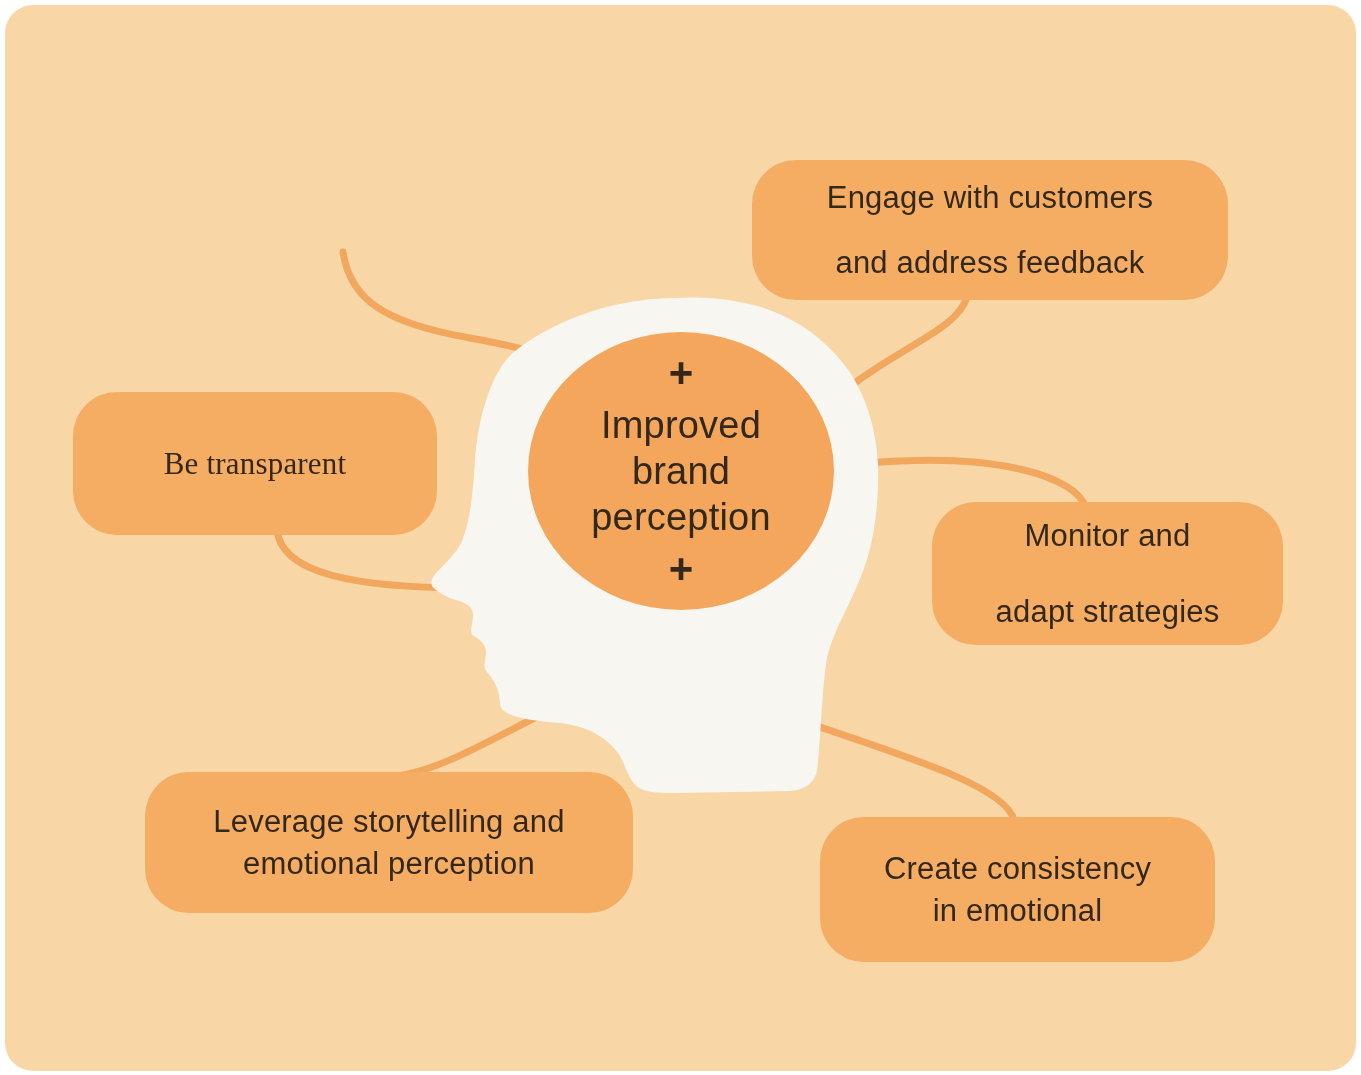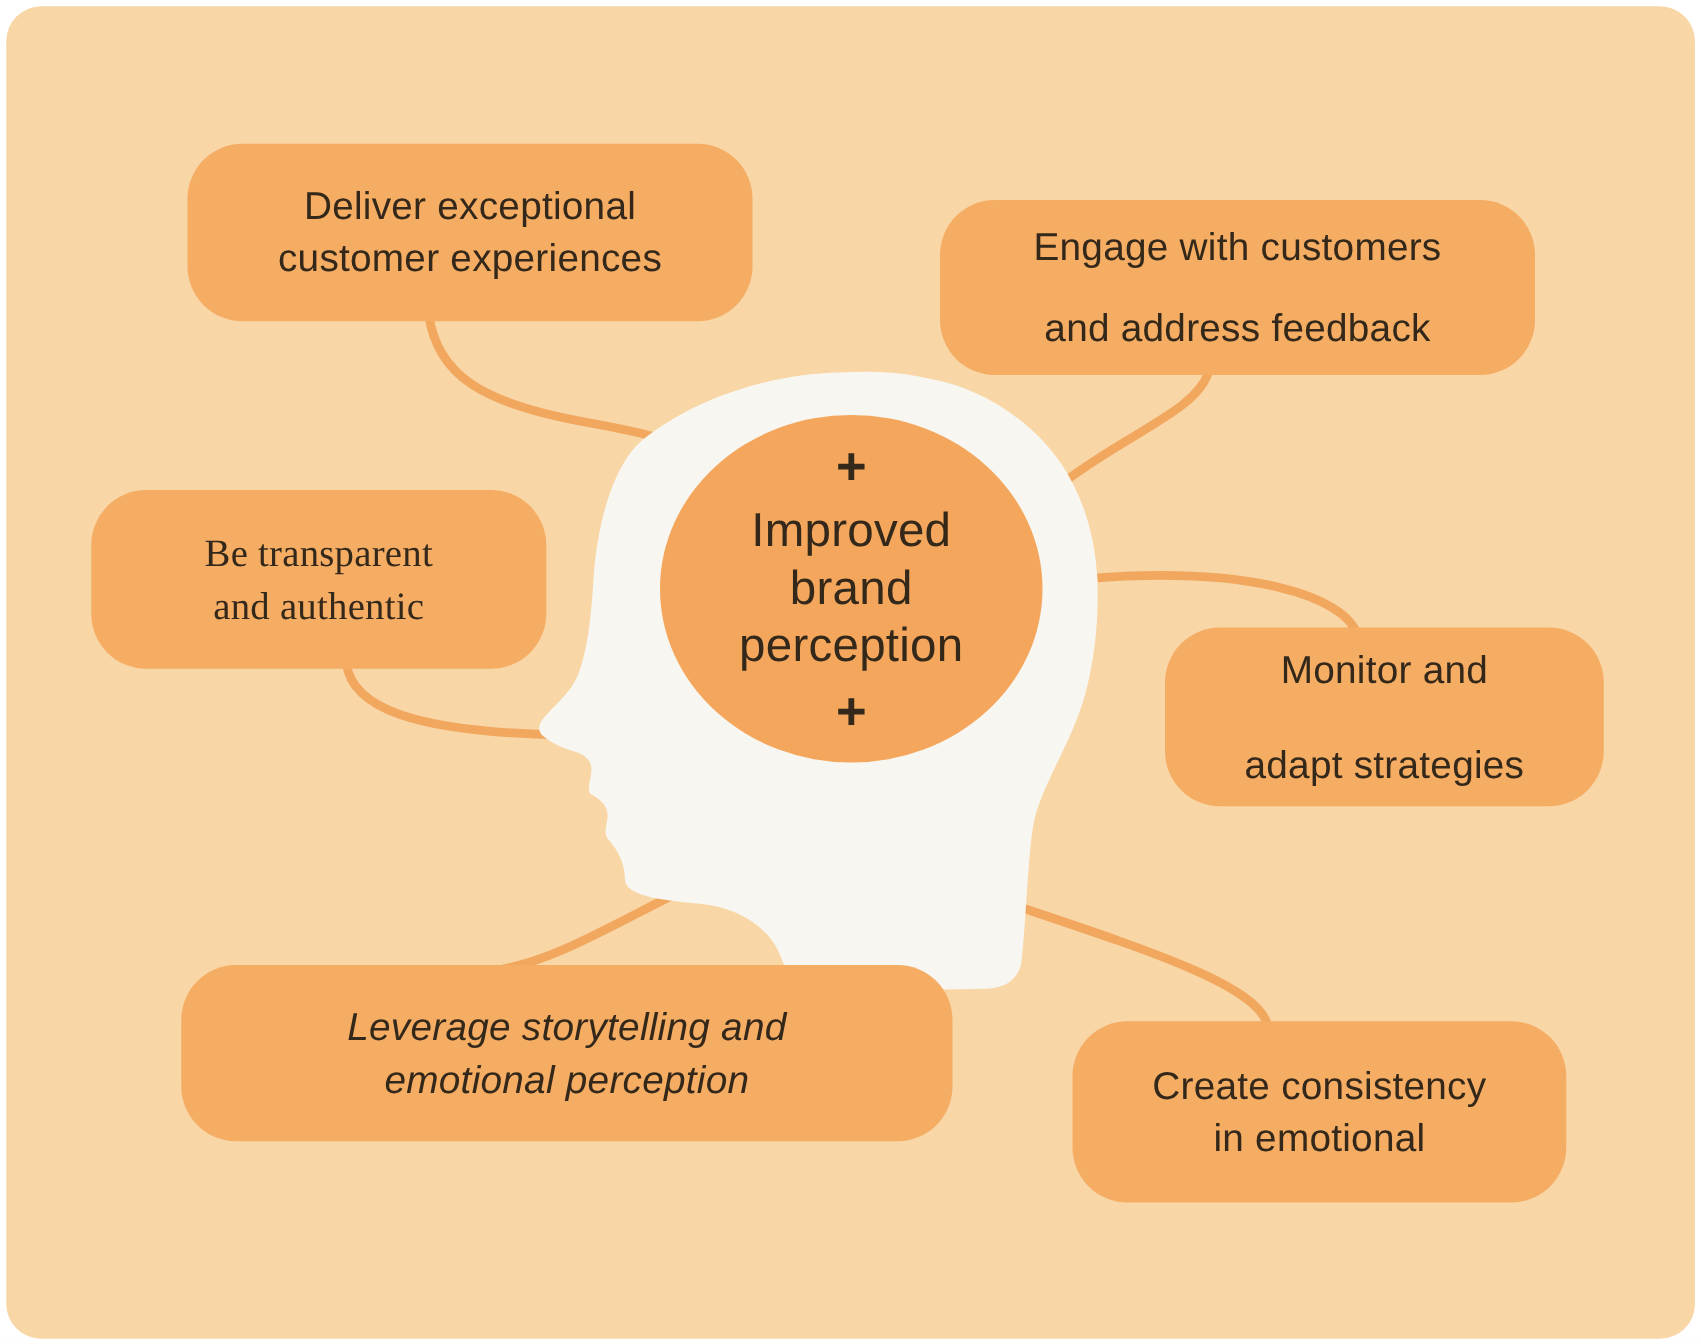--- a/index.html
+++ b/index.html
@@ -58,22 +58,22 @@
     margin:7px 16px;
     font-size:38px;line-height:46px;font-weight:500;
     letter-spacing:0.2px;
   }
   .center-lines span{display:block;}
   
   .n-deliver      {left:150px;top:115px;width:452px;height:142px;}
   .n-engage       {left:752px;top:160px;width:476px;height:140px;gap:23px;}
   .n-transparent  {left:73px; top:392px;width:364px;height:143px;font-family:Liberation Serif, serif;}
   .n-monitor      {left:932px;top:502px;width:351px;height:143px;gap:34px;}
-  .n-storytelling {left:145px;top:772px;width:617px;height:141px;font-style:italic;}
-  .n-consistency  {left:858px;top:817px;width:395px;height:145px;}
+  .n-storytelling {left:145px;top:772px;width:488px;height:141px;}
+  .n-consistency  {left:820px;top:817px;width:395px;height:145px;}
 </style>
 </head>
 <body>
 
 <div class="page">
   <div class="bg"></div>
 
   <svg class="art" viewBox="0 0 1361 1075" aria-hidden="true">
 
     <path class="connector" d="M 343,252 C 350,300 385,323 470,338 C 525,348 545,354 563,366"></path>
@@ -115,31 +115,26 @@
   <div class="center-label">
     <span class="plus">+</span>
     <div class="center-lines">
       <span>Improved</span>
       <span>brand</span>
       <span>perception</span>
     </div>
     <span class="plus">+</span>
   </div>
 
-  <div class="node n-deliver">
-    <span>Deliver exceptional</span>
-    <span>customer experiences</span>
-  </div>
   <div class="node n-engage">
     <span>Engage with customers</span>
     <span>and address feedback</span>
   </div>
   <div class="node n-transparent">
     <span>Be transparent</span>
-    <span>and authentic</span>
   </div>
   <div class="node n-monitor">
     <span>Monitor and</span>
     <span>adapt strategies</span>
   </div>
   <div class="node n-storytelling">
     <span>Leverage storytelling and</span>
     <span>emotional perception</span>
   </div>
   <div class="node n-consistency">

